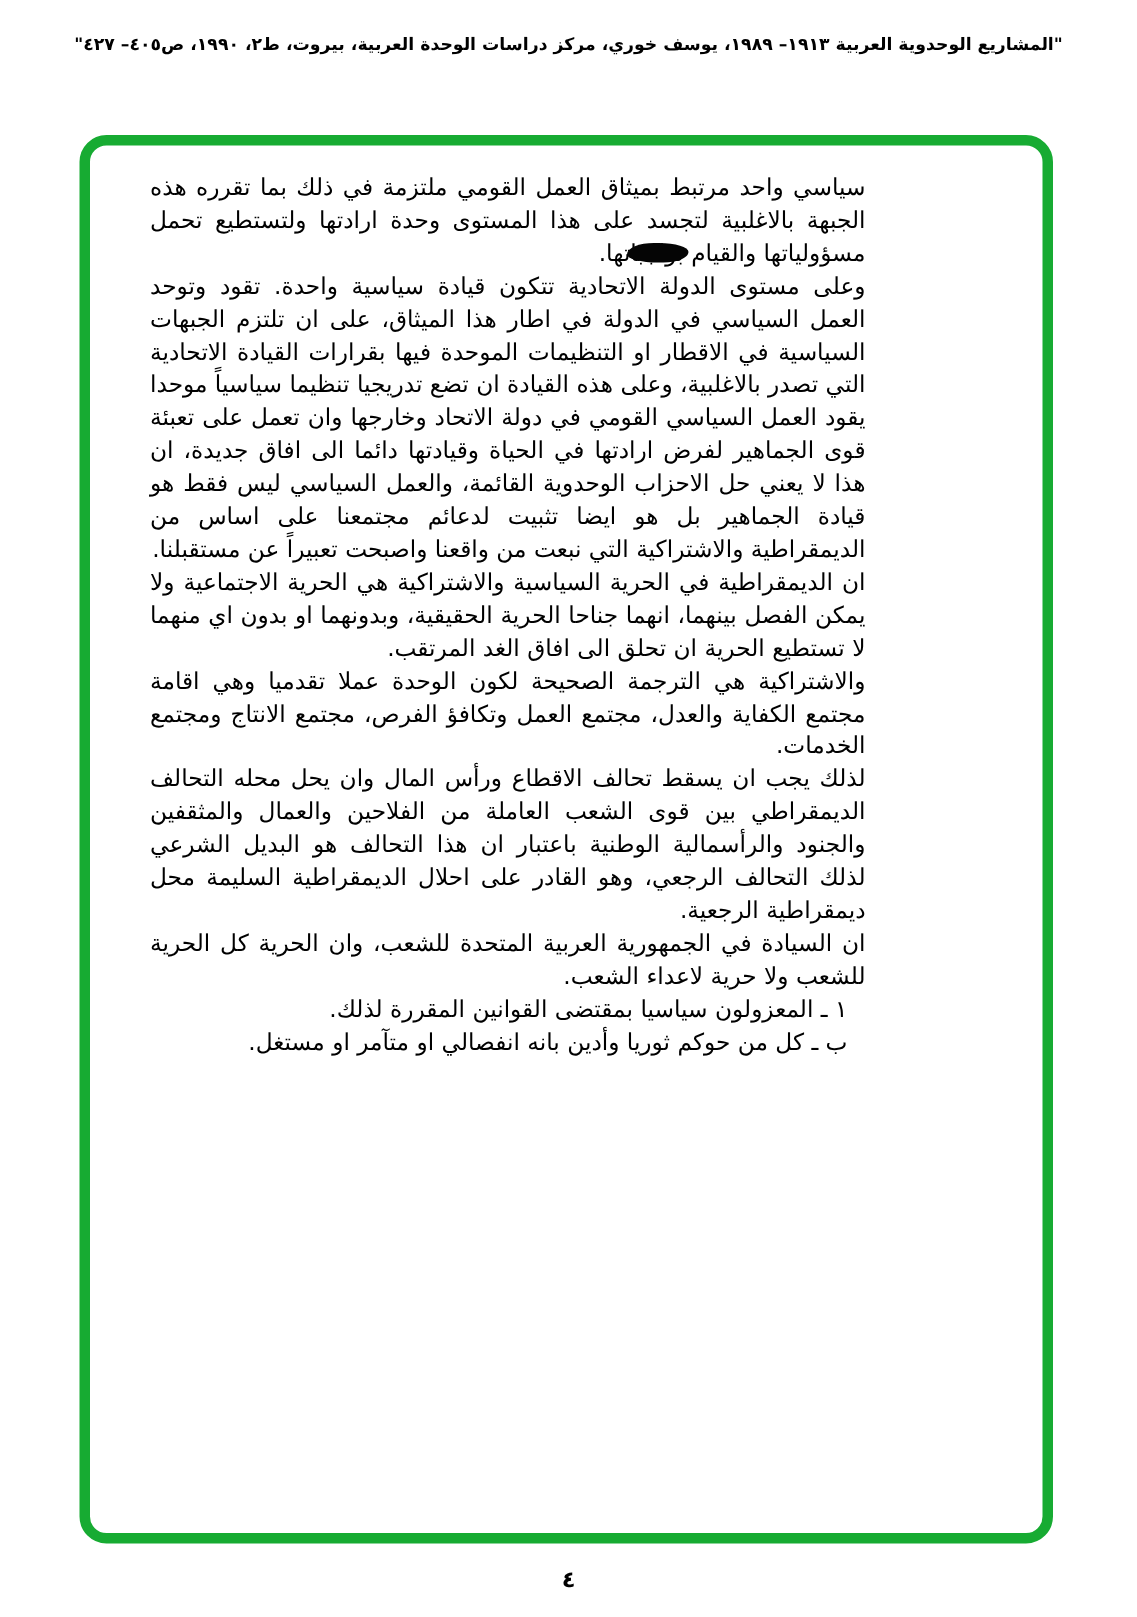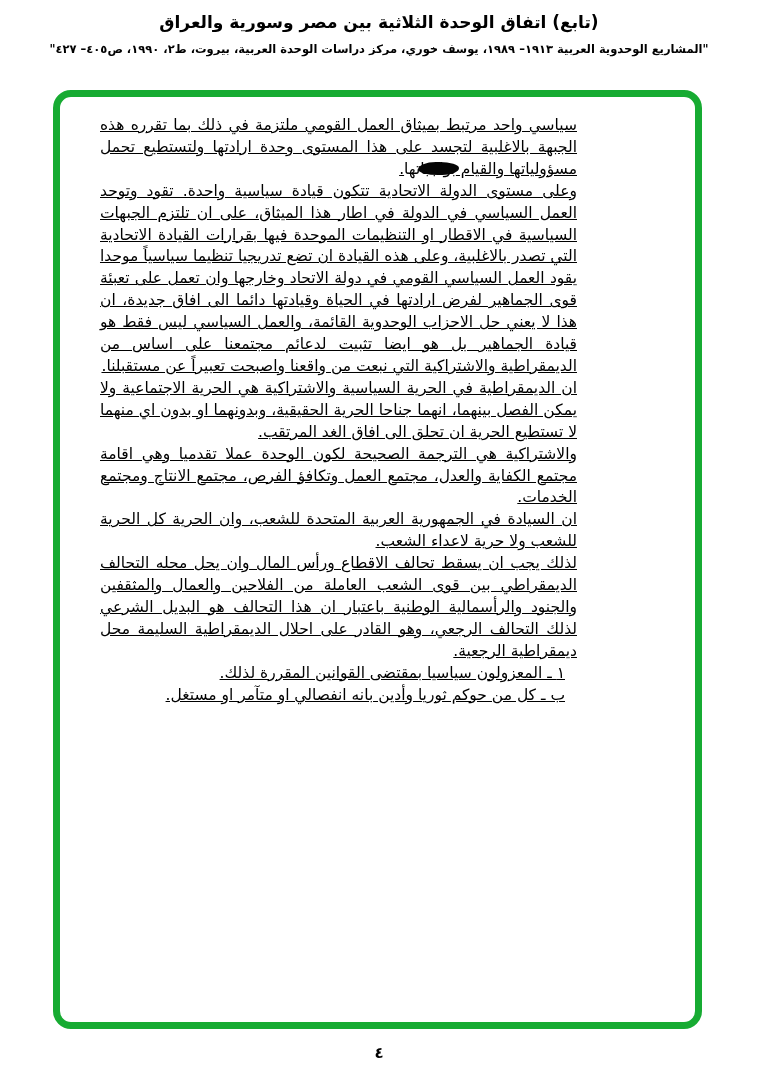--- a/index.html
+++ b/index.html
@@ -47,21 +47,20 @@
   .text-block {
     position: absolute;
     top: 18px;
     right: 118px;
     width: 477px;
     direction: rtl;
     text-align: justify;
     font-size: 15.5px;
     line-height: 21.9px;
     font-weight: 500;
-    text-decoration: underline;
   }
   .text-block p {
     margin: 0;
     padding: 0;
   }
   .list-item {
     padding-right: 12px;
   }
   .smudge {
     position: relative;
@@ -84,30 +83,29 @@
     width: 758px;
     text-align: center;
     font-size: 15px;
     font-weight: bold;
   }
 </style>
 </head>
 <body>
 
 <div class="page-header">
-  <div class="doc-title">(تابع) اتفاق الوحدة الثلاثية بين مصر وسورية والعراق</div>
   <div class="doc-citation">"المشاريع الوحدوية العربية ١٩١٣– ١٩٨٩، يوسف خوري، مركز دراسات الوحدة العربية، بيروت، ط٢، ١٩٩٠، ص٤٠٥– ٤٢٧"</div>
 </div>
 
 <div class="green-frame">
   <div class="text-block">
     <p><span>سياسي واحد مرتبط بميثاق العمل القومي ملتزمة في ذلك بما تقرره هذه الجبهة بالاغلبية لتجسد على هذا المستوى وحدة ارادتها ولتستطيع تحمل مسؤولياتها والقيام </span><span class="smudge">بواجباتها</span><span>.</span></p>
     <p>وعلى مستوى الدولة الاتحادية تتكون قيادة سياسية واحدة. تقود وتوحد العمل السياسي في الدولة في اطار هذا الميثاق، على ان تلتزم الجبهات السياسية في الاقطار او التنظيمات الموحدة فيها بقرارات القيادة الاتحادية التي تصدر بالاغلبية، وعلى هذه القيادة ان تضع تدريجيا تنظيما سياسياً موحدا يقود العمل السياسي القومي في دولة الاتحاد وخارجها وان تعمل على تعبئة قوى الجماهير لفرض ارادتها في الحياة وقيادتها دائما الى افاق جديدة، ان هذا لا يعني حل الاحزاب الوحدوية القائمة، والعمل السياسي ليس فقط هو قيادة الجماهير بل هو ايضا تثبيت لدعائم مجتمعنا على اساس من الديمقراطية والاشتراكية التي نبعت من واقعنا واصبحت تعبيراً عن مستقبلنا.</p>
     <p>ان الديمقراطية في الحرية السياسية والاشتراكية هي الحرية الاجتماعية ولا يمكن الفصل بينهما، انهما جناحا الحرية الحقيقية، وبدونهما او بدون اي منهما لا تستطيع الحرية ان تحلق الى افاق الغد المرتقب.</p>
     <p>والاشتراكية هي الترجمة الصحيحة لكون الوحدة عملا تقدميا وهي اقامة مجتمع الكفاية والعدل، مجتمع العمل وتكافؤ الفرص، مجتمع الانتاج ومجتمع الخدمات.</p>
+    <p>لذلك يجب ان يسقط تحالف الاقطاع ورأس المال وان يحل محله التحالف الديمقراطي بين قوى الشعب العاملة من الفلاحين والعمال والمثقفين والجنود والرأسمالية الوطنية باعتبار ان هذا التحالف هو البديل الشرعي لذلك التحالف الرجعي، وهو القادر على احلال الديمقراطية السليمة محل ديمقراطية الرجعية.</p>
     <p>ان السيادة في الجمهورية العربية المتحدة للشعب، وان الحرية كل الحرية للشعب ولا حرية لاعداء الشعب.</p>
-    <p>لذلك يجب ان يسقط تحالف الاقطاع ورأس المال وان يحل محله التحالف الديمقراطي بين قوى الشعب العاملة من الفلاحين والعمال والمثقفين والجنود والرأسمالية الوطنية باعتبار ان هذا التحالف هو البديل الشرعي لذلك التحالف الرجعي، وهو القادر على احلال الديمقراطية السليمة محل ديمقراطية الرجعية.</p>
     <div class="list-item">١ ـ المعزولون سياسيا بمقتضى القوانين المقررة لذلك.</div>
     <div class="list-item">ب ـ كل من حوكم ثوريا وأدين بانه انفصالي او متآمر او مستغل.</div>
   </div>
 </div>
 
 <div class="page-number">٤</div>
 
 </body></html>

